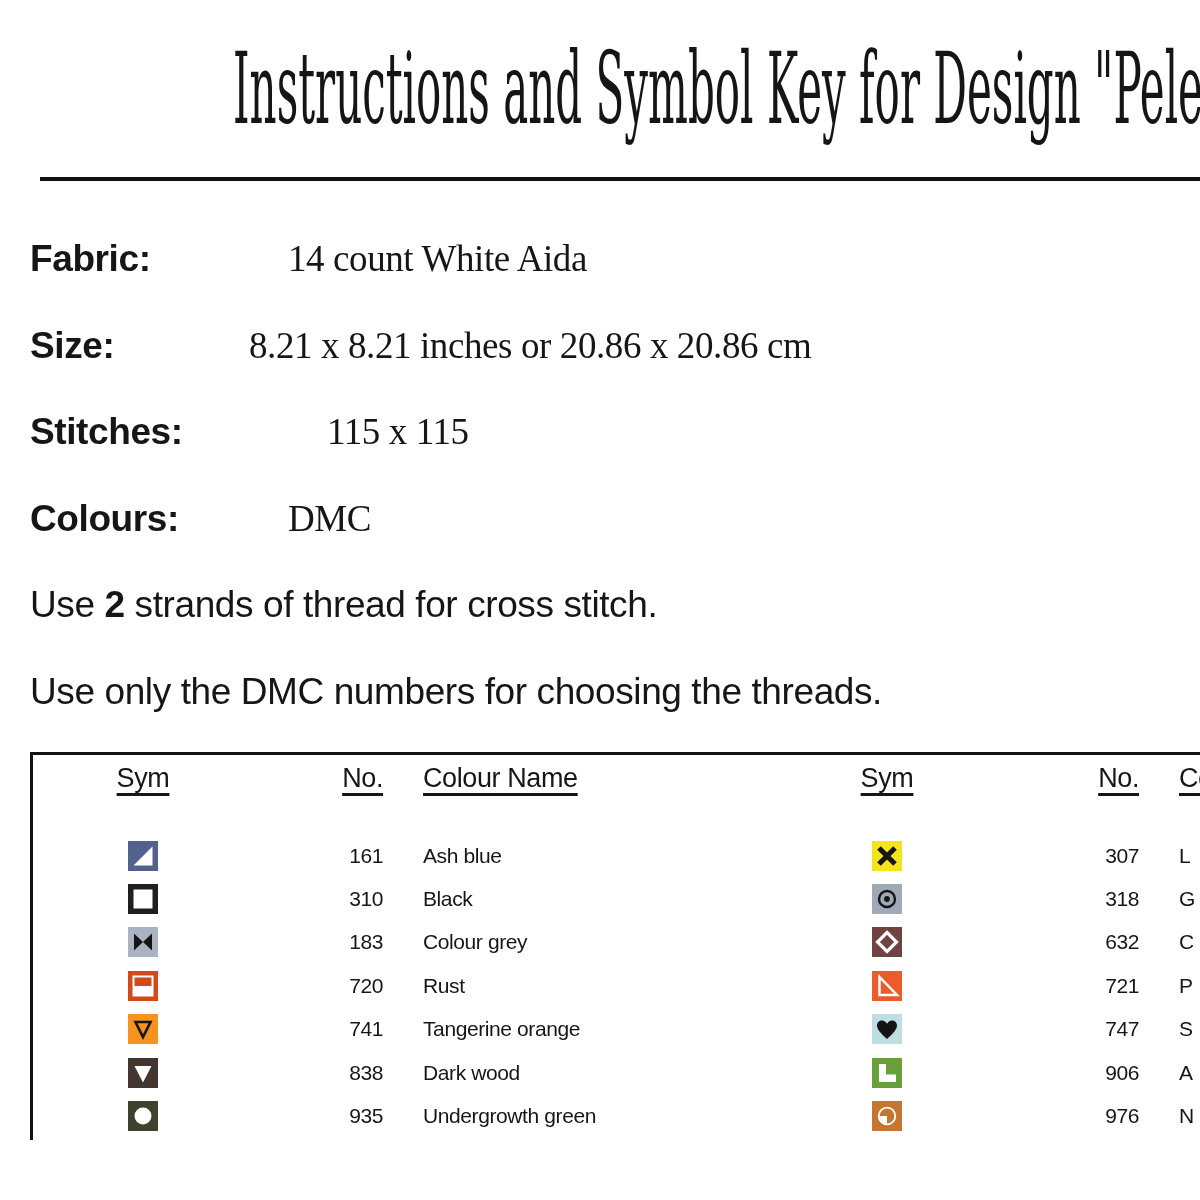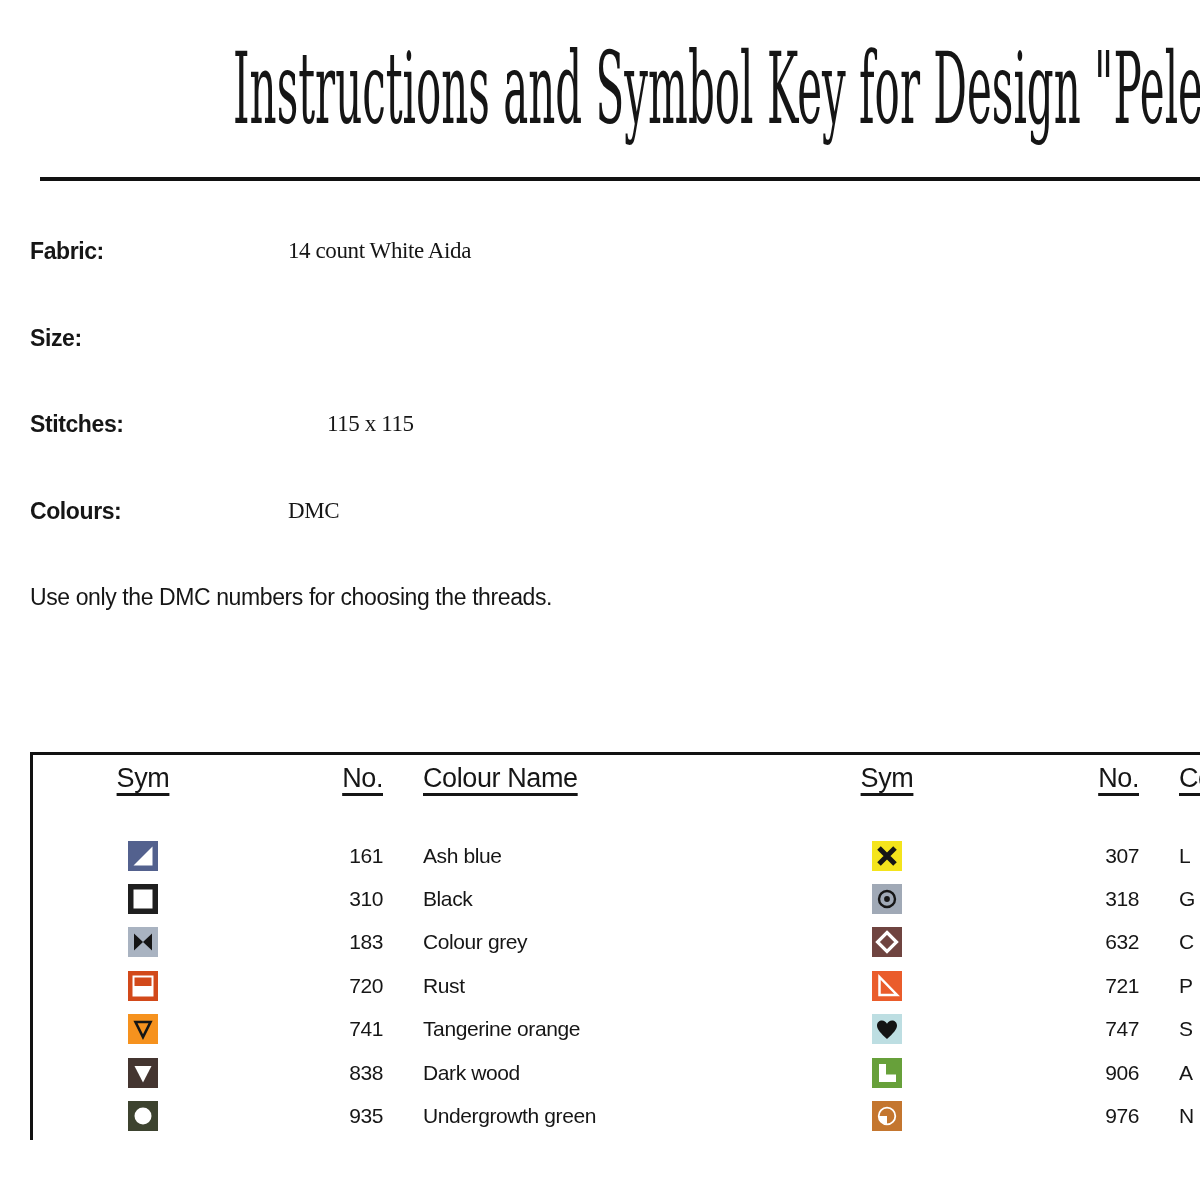--- a/index.html
+++ b/index.html
@@ -11,21 +11,21 @@
   
   .title {
     position:absolute; left:233px; top:34px; margin:0;
     font-family:"DejaVu Serif", serif; font-weight:normal;
     font-size:100px; line-height:1.1; white-space:nowrap; color:#151515;
     transform:scaleX(0.42); transform-origin:left top;
   }
   .title-rule { position:absolute; left:40px; top:177px; width:1160px; height:4px; background:#111; }
 
   
-  .info { position:absolute; left:30px; top:238px; width:1140px; font-size:23px; letter-spacing:-0.4px; }
+  .info { position:absolute; left:30px; top:238px; width:1140px; font-size:37px; letter-spacing:-0.4px; }
   .info-row { position:relative; height:86.5px; line-height:1.15; }
   .info-label { font-weight:bold; }
   .info-value { position:absolute; top:0; left:258px;font-family:Liberation Serif, serif; }
   .info-row.size .info-value { left:219px; }
   .info-row.stitches .info-value { left:261px;margin-left:36px; }
 
   
   .key-table {
     position:absolute; left:30px; top:752px; width:1170px; height:388px;
     border-top:3px solid #111; border-left:3px solid #111;
@@ -52,28 +52,32 @@
   <h1 class="title">Instructions and Symbol Key for Design "Peles"</h1>
   <div class="title-rule"></div>
 
   <div class="info">
     <div class="info-row">
       <span class="info-label">Fabric:</span>
       <span class="info-value">14 count White Aida</span>
     </div>
     <div class="info-row size">
       <span class="info-label">Size:</span>
+      <span class="info-value">8.21 x 8.21 inches or 20.86 x 20.86 cm</span>
     </div>
     <div class="info-row stitches">
       <span class="info-label">Stitches:</span>
       <span class="info-value">115 x 115</span>
     </div>
     <div class="info-row">
       <span class="info-label">Colours:</span>
       <span class="info-value">DMC</span>
+    </div>
+    <div class="info-row">
+      <span>Use </span><b>2</b><span> strands of thread for cross stitch.</span>
     </div>
     <div class="info-row">Use only the DMC numbers for choosing the threads.</div>
   </div>
 
   <div class="key-table">
     <div class="key-header">
       <span class="c-sym">
           <span class="u">Sym</span>
         </span>
       <span class="c-no"><span class="u">No.</span></span>

